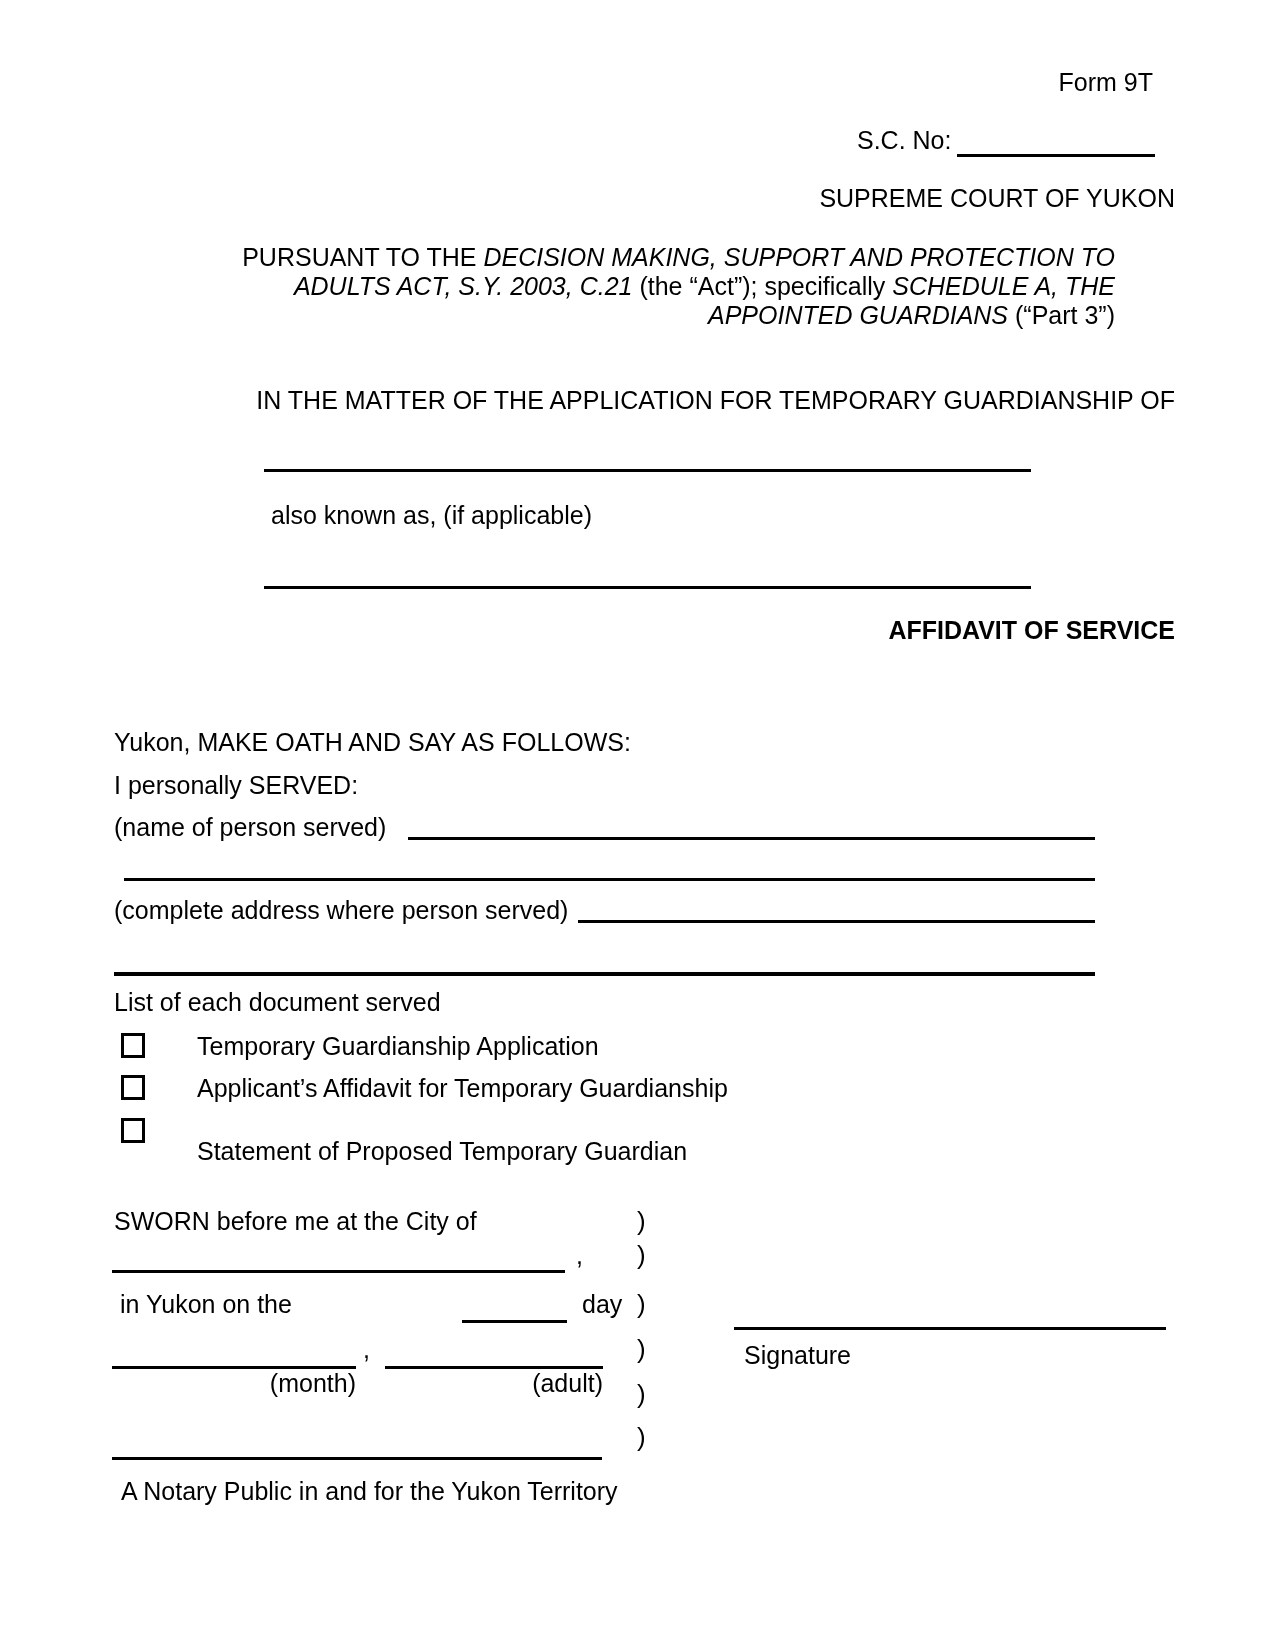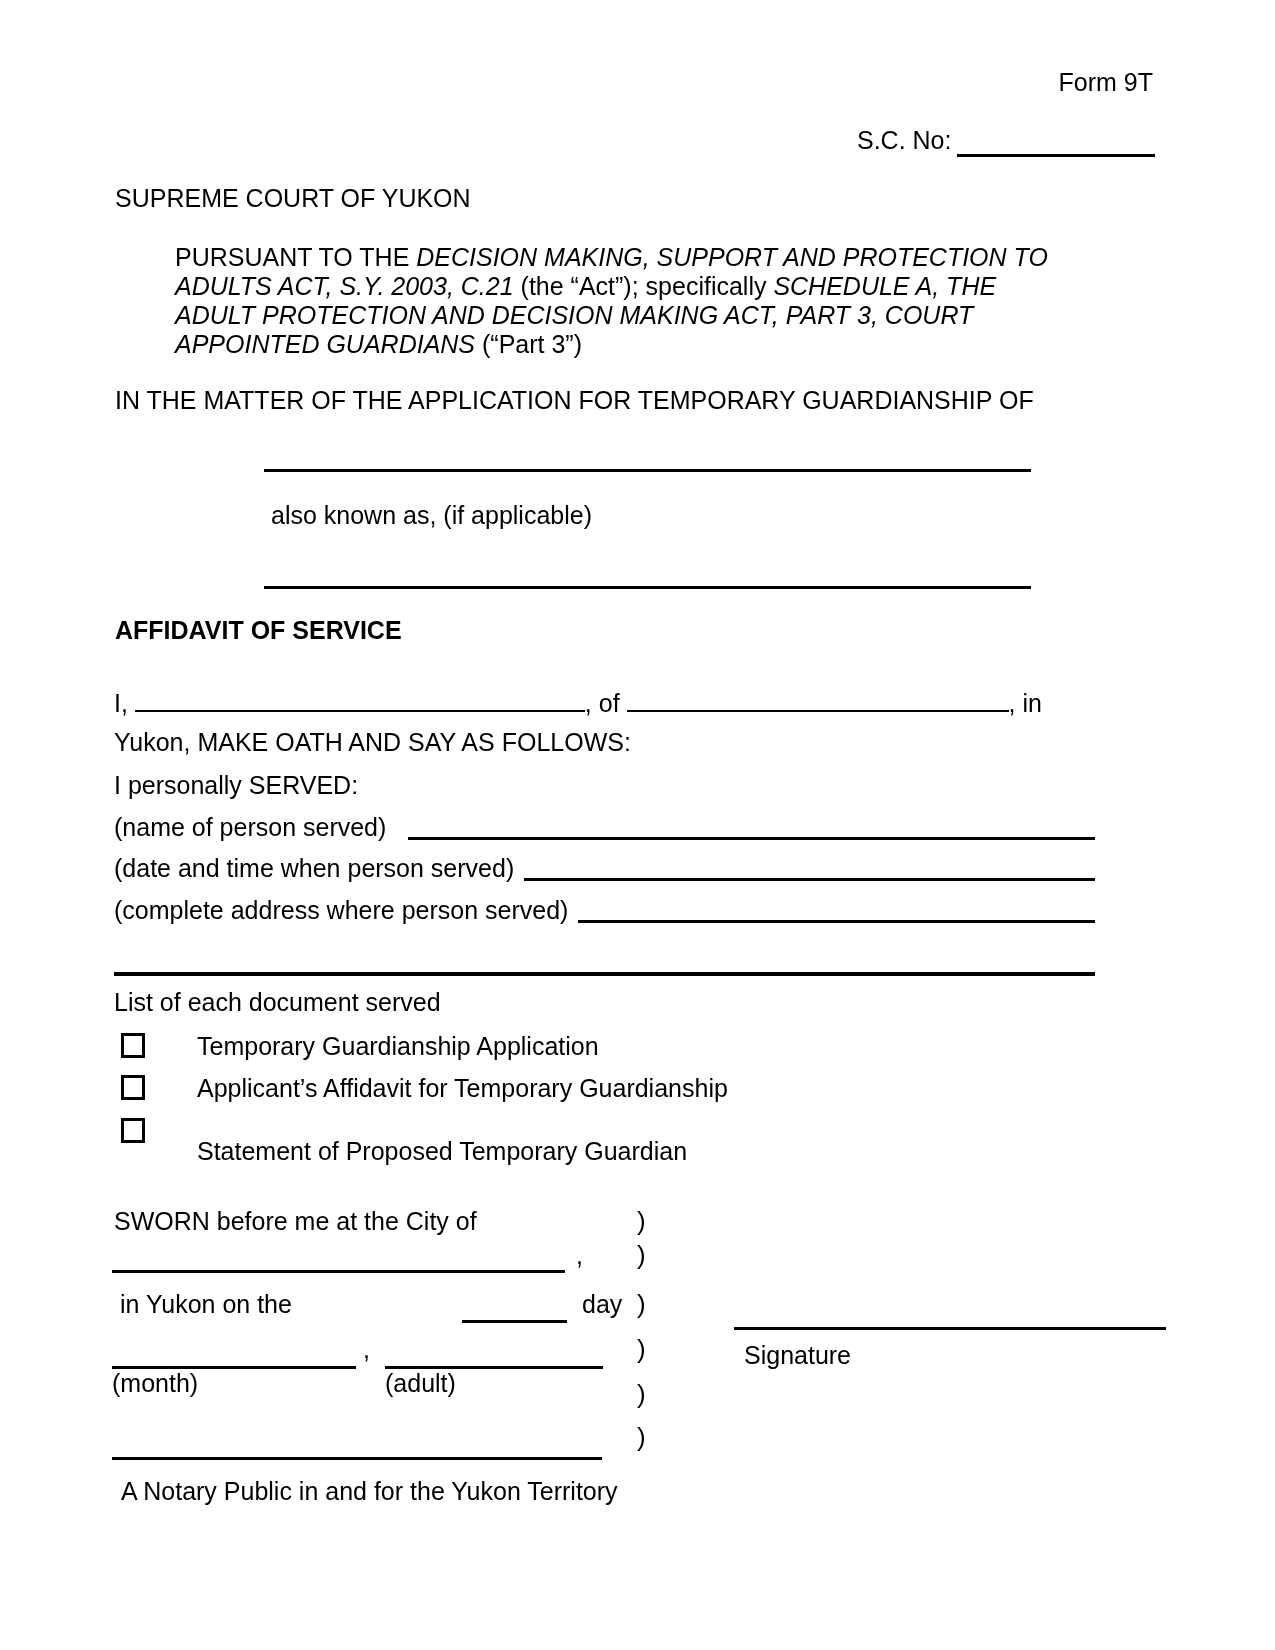--- a/index.html
+++ b/index.html
@@ -7,21 +7,21 @@
     position:relative;
     width:1275px;height:1650px;
     background:#ffffff;
     color:#000000;
     font-family:"Liberation Sans","DejaVu Sans",sans-serif;
     font-size:25px;
     line-height:26px;
     overflow:hidden;
   }
   .abs{position:absolute;}
-  .center{text-align:left;}
+  .center{text-align:right;}
   .right{text-align:right;}
   .italic{font-style:italic;}
   .bold{font-weight:bold;}
   .nowrap{white-space:nowrap;}
   .blank{
     display:inline-block;
     border-bottom:2px solid #000;
     height:22px;
     vertical-align:baseline;
   }
@@ -51,46 +51,39 @@
   <div class="abs right" style="top:69px;left:900px;width:253px;">Form 9T</div>
 
   <div class="abs" style="top:127px;left:857px;">S.C. No:</div>
   <div class="abs rule" style="top:127px;left:957px;width:198px;height:27px;"></div>
 
   <div class="abs center" style="top:185px;left:115px;width:1060px;">SUPREME COURT OF YUKON</div>
 
   <div class="abs center pursuant" style="top:243px;left:175px;width:940px;">
     <div><span>PURSUANT TO THE </span><span class="italic">DECISION MAKING, SUPPORT AND PROTECTION TO</span></div>
     <div><span class="italic">ADULTS ACT, S.Y. 2003, C.21</span><span> (the “Act”); specifically </span><span class="italic">SCHEDULE A, THE</span></div>
-    <div><span class="italic">ADULT PROTECTION AND DECISION MAKING ACT, PART 3, COURT</span></div>
     <div><span class="italic">APPOINTED GUARDIANS</span><span> (“Part 3”)</span></div>
   </div>
 
   <div class="abs center" style="top:387px;left:115px;width:1060px;">IN THE MATTER OF THE APPLICATION FOR TEMPORARY GUARDIANSHIP OF</div>
 
   <div class="abs rule" style="top:441px;left:264px;width:767px;height:28px;"></div>
   <div class="abs" style="top:502px;left:271px;">also known as, (if applicable)</div>
   <div class="abs rule" style="top:558px;left:264px;width:767px;height:28px;"></div>
 
   <div class="abs center bold" style="top:617px;left:115px;width:1060px;">AFFIDAVIT OF SERVICE</div>
 
-  <div class="abs nowrap" style="top:688px;left:114px;width:980px;">
-    <span>I,</span>
-    <span class="blank" style="width:450px;"></span><span>, of</span>
-    <span class="blank" style="width:382px;"></span><span>, in</span>
-  </div>
   <div class="abs" style="top:729px;left:114px;">Yukon, MAKE OATH AND SAY AS FOLLOWS:</div>
   <div class="abs" style="top:772px;left:114px;">I personally SERVED:</div>
 
   <div class="abs labelrow" style="top:814px;left:114px;width:981px;height:28px;gap:12px;">
     <span class="nowrap">(name of person served)</span>
     <div class="fill"></div>
   </div>
   <div class="abs labelrow" style="top:855px;left:114px;width:981px;height:28px;">
-    <span class="nowrap">(date and time when person served)</span>
     <div class="fill"></div>
   </div>
   <div class="abs labelrow" style="top:897px;left:114px;width:981px;height:28px;">
     <span class="nowrap">(complete address where person served)</span>
     <div class="fill"></div>
   </div>
   <div class="abs rule4" style="top:944px;left:114px;width:981px;height:28px;"></div>
 
   <div class="abs" style="top:989px;left:114px;">List of each document served</div>
 

